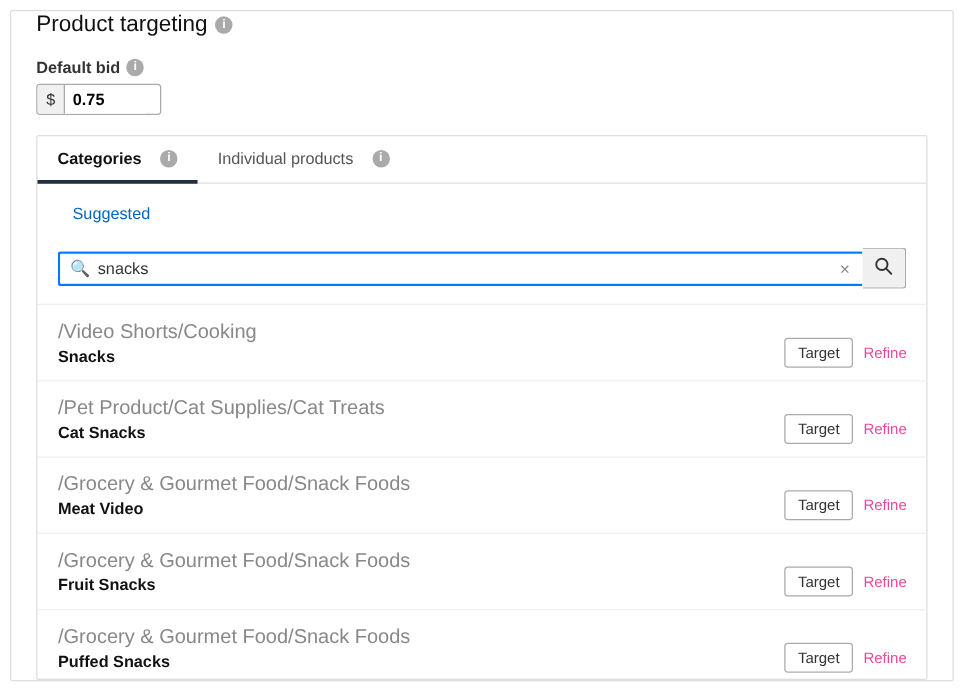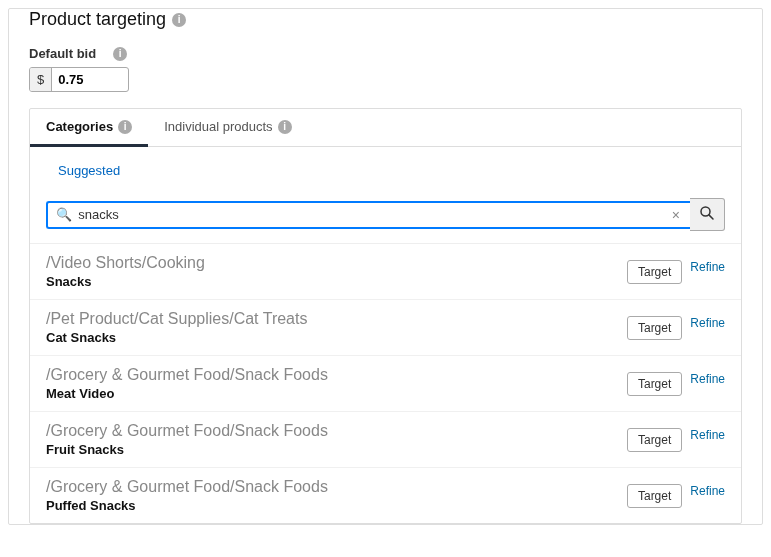--- a/index.html
+++ b/index.html
@@ -42,21 +42,21 @@
     }
     .default-bid-section {
       margin-bottom: 16px;
     }
     .default-bid-label {
       font-size: 13px;
       font-weight: bold;
       margin-bottom: 6px;
       display: flex;
       align-items: center;
-      gap: 17px;
+      gap: 5px;
     }
     .bid-input-wrapper {
       display: flex;
       align-items: center;
       border: 1px solid #aaa;
       border-radius: 3px;
       width: 100px;
       overflow: hidden;
     }
     .bid-currency {
@@ -81,21 +81,21 @@
     .tabs-row {
       display: flex;
       border-bottom: 1px solid #ddd;
     }
     .tab {
       padding: 10px 16px;
       cursor: pointer;
       font-size: 13px;
       display: flex;
       align-items: center;
-      gap: 5px;
+      gap: 15px;
       border-bottom: 3px solid transparent;
       margin-bottom: -1px;
       color: #555;
     }
     .tab.active {
       border-bottom: 3px solid #232f3e;
       font-weight: bold;
       color: #111;
     }
     .sub-tabs-row {
@@ -161,33 +161,35 @@
       color: #888;
       margin-bottom: 2px;
     }
     .result-name {
       font-size: 13px;
       font-weight: bold;
       color: #111;
     }
     .result-actions {
       display: flex;
+      align-items: center;
       gap: 8px;
+      margin-top: 16px;
     }
     .target-btn {
       background: #fff;
       border: 1px solid #aaa;
       border-radius: 3px;
       padding: 4px 10px;
       font-size: 12px;
       cursor: pointer;
       color: #333;
     }
     .refine-link {
-      color: #0369a1;
+      color: #ec4899;
       font-size: 12px;
       cursor: pointer;
       text-decoration: none;
     }
     .search-row {
       display: flex;
       align-items: center;
       gap: 0;
     }
     .search-input-container {

